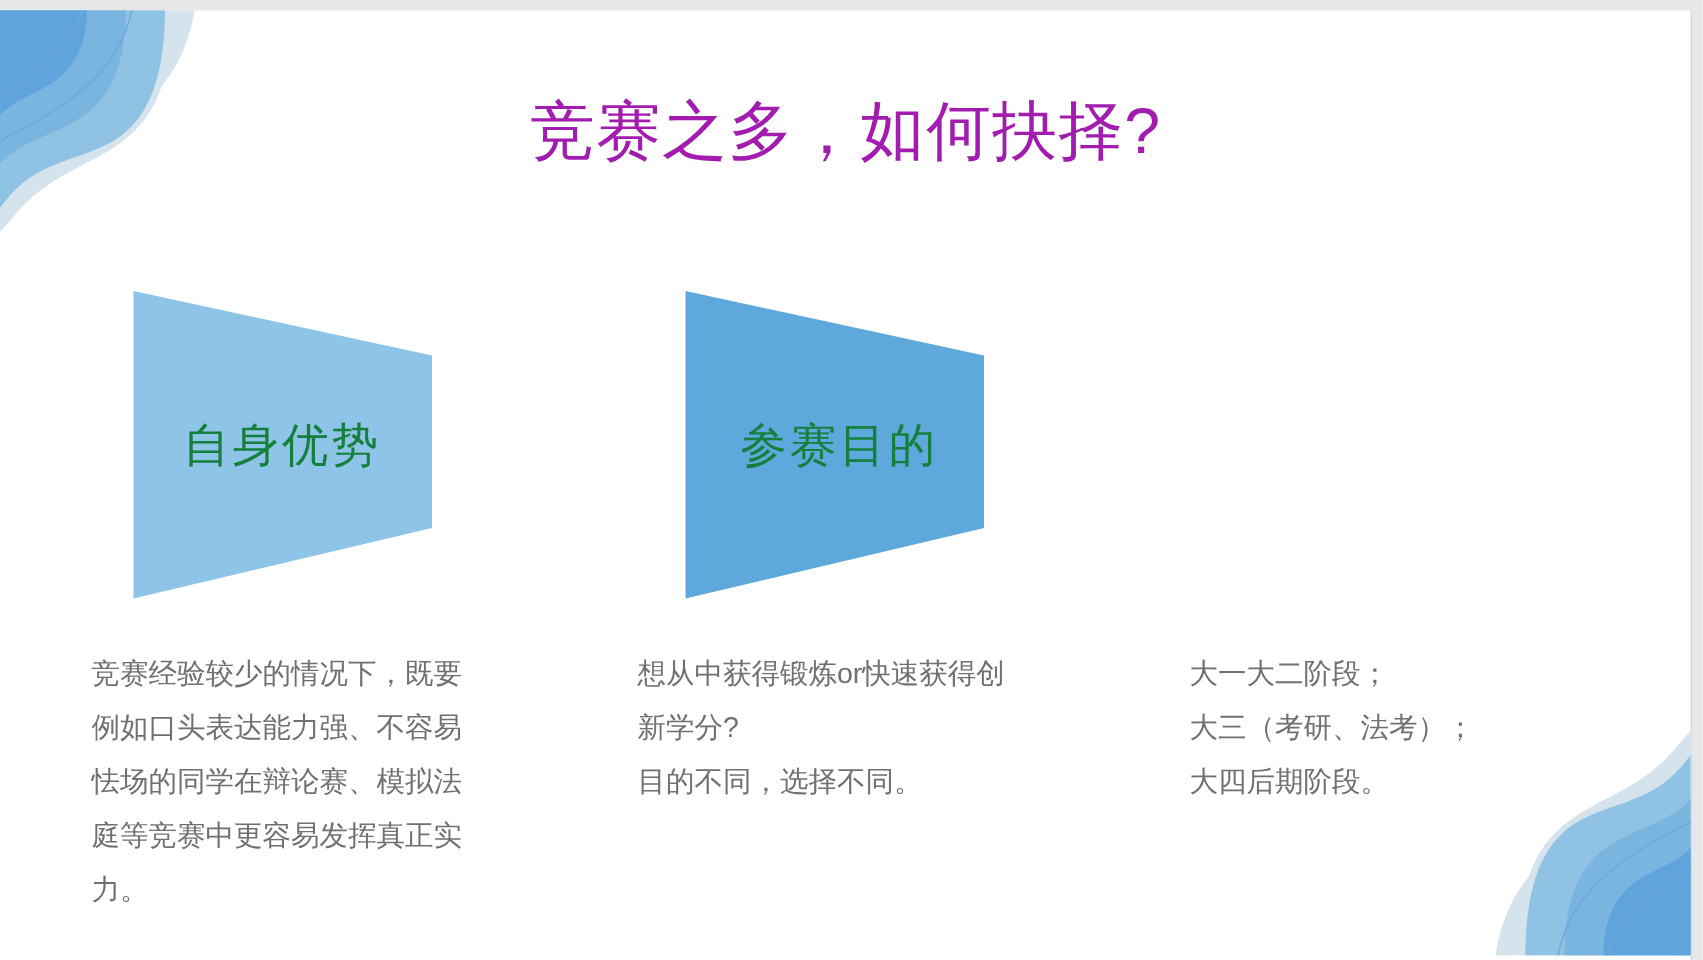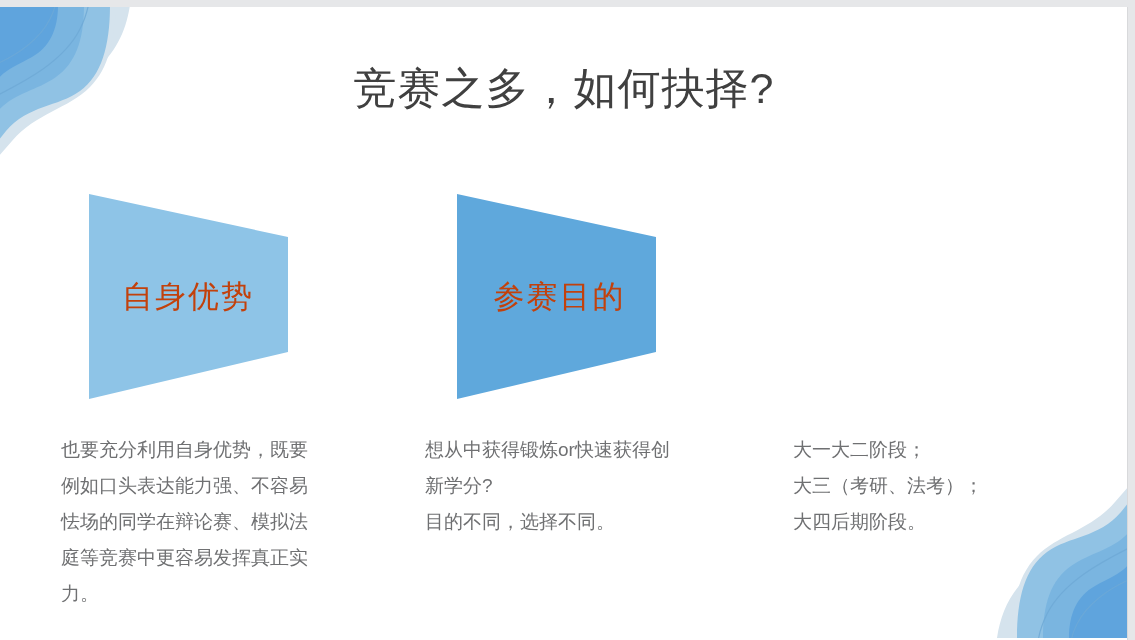--- a/index.html
+++ b/index.html
@@ -35,21 +35,21 @@
   .deco-br { right: -2px; bottom: -2px; }
 
   
   #title {
     position: absolute;
     left: 0;
     top: 56px;
     width: 1128px;
     text-align: center;
     font-size: 43px;
-    color: #404040;
+    color: #a21caf;
     letter-spacing: 1px;
     line-height: 1.2;
     white-space: nowrap;
   }
 
   
   .col {
     position: absolute;
     top: 185px;
   }
@@ -69,21 +69,21 @@
   }
   .trap-label {
     position: absolute;
     left: 0;
     top: 0;
     width: 200px;
     height: 210px;
     display: flex;
     align-items: center;
     justify-content: center;
-    color: #c2410c;
+    color: #15803d;
     font-size: 31px;
     letter-spacing: 2px;
     white-space: nowrap;
   }
   .col-1 .trap-label { width: 207px; }
 
   .body-text {
     position: absolute;
     top: 240px;
     width: 278px;
@@ -133,21 +133,21 @@
   <div id="title">竞赛之多，如何抉择?</div>
 
   <div class="col col-0">
     <div class="trap-wrap">
       <svg class="trap-svg" width="202" height="210" viewBox="0 0 202 210" xmlns="http://www.w3.org/2000/svg">
         <polygon points="1,2 200,45 200,160 1,207" fill="#8ec4e7"></polygon>
       </svg>
       <div class="trap-label">自身优势</div>
     </div>
     <div class="body-text">
-      <p>也要充分利用自身优势，既要</p>
+      <p>竞赛经验较少的情况下，既要</p>
       <p>例如口头表达能力强、不容易</p>
       <p>怯场的同学在辩论赛、模拟法</p>
       <p>庭等竞赛中更容易发挥真正实</p>
       <p>力。</p>
     </div>
   </div>
 
   <div class="col col-1">
     <div class="trap-wrap">
       <svg class="trap-svg" width="202" height="210" viewBox="0 0 202 210" xmlns="http://www.w3.org/2000/svg">

